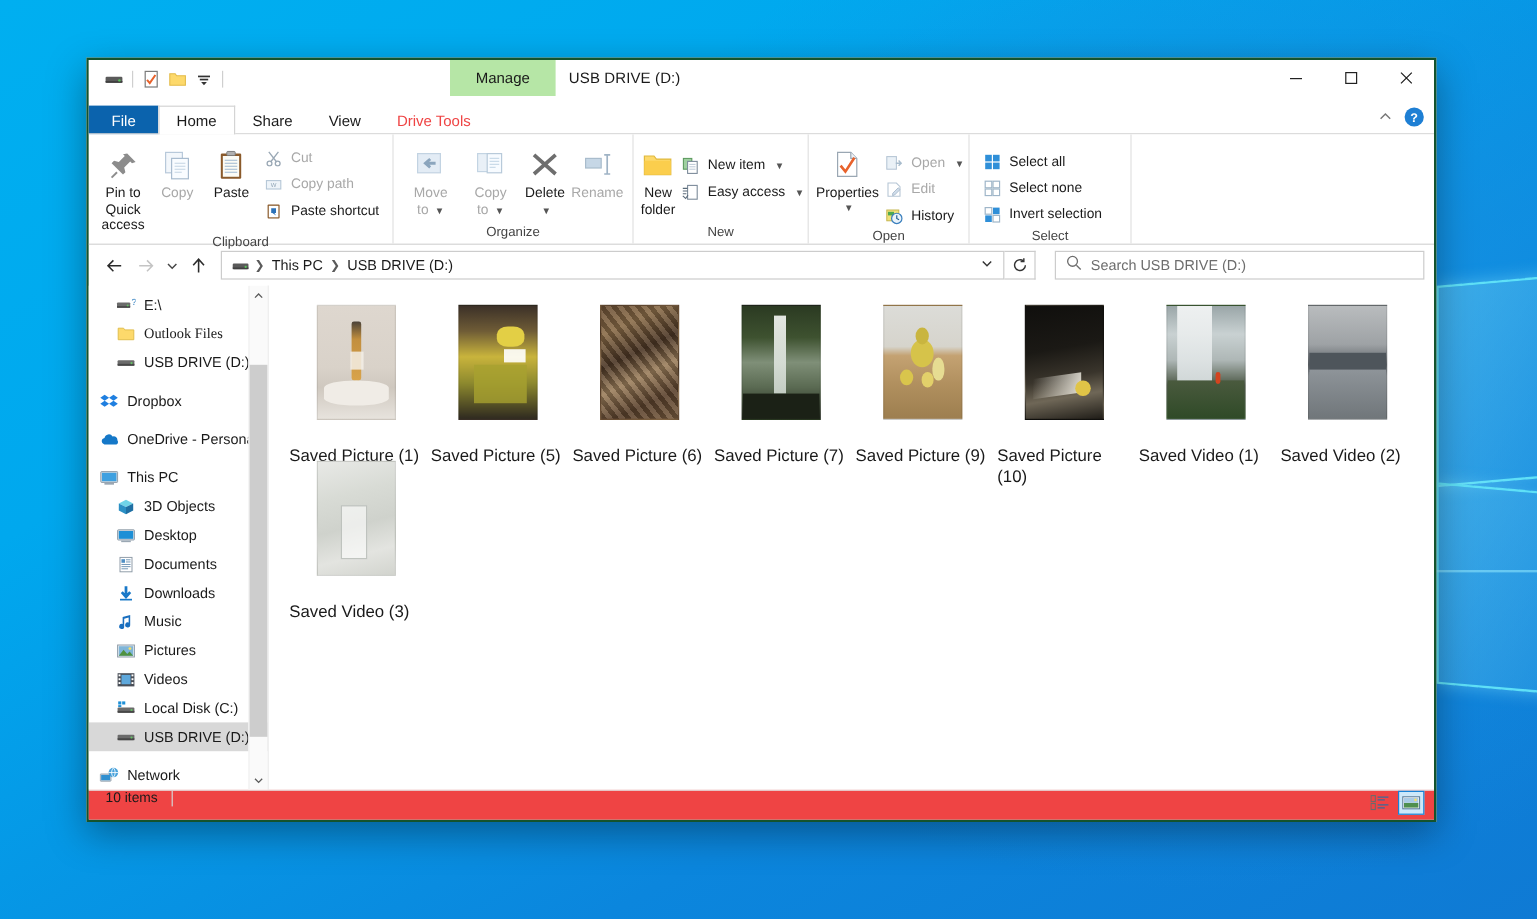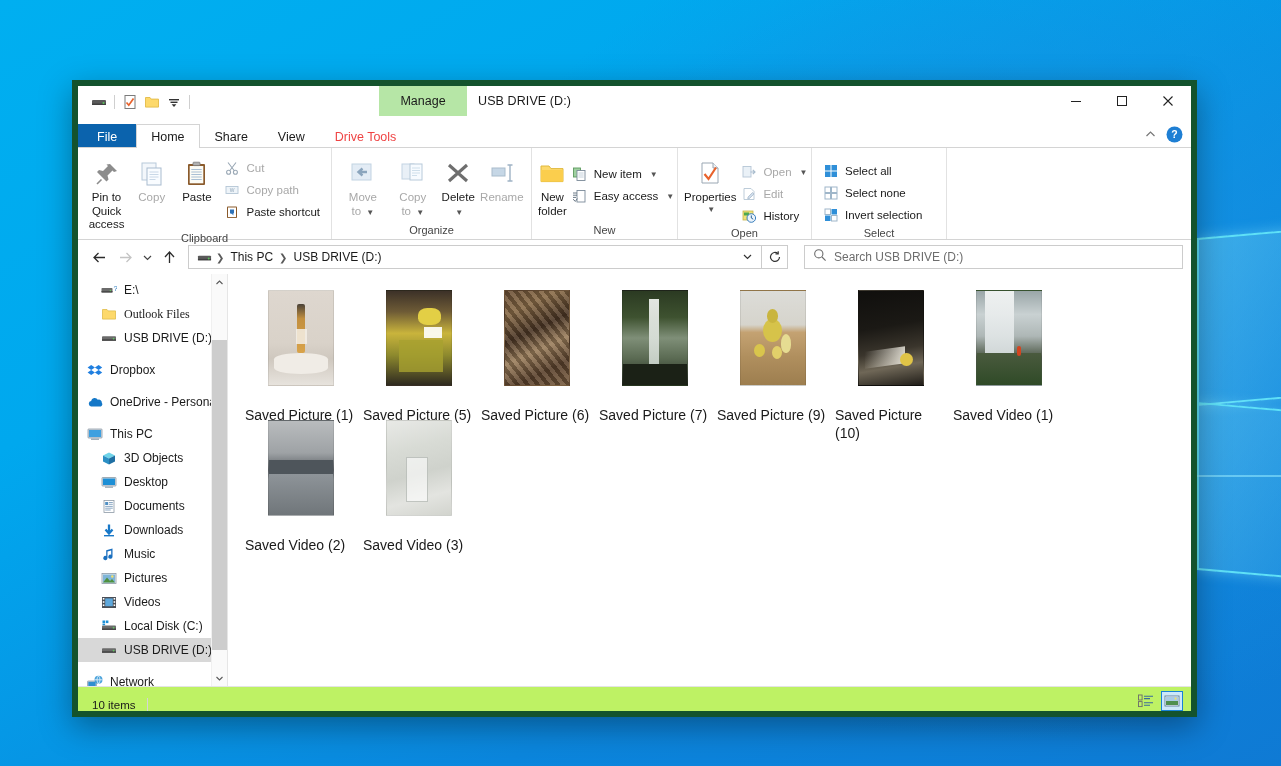--- a/index.html
+++ b/index.html
@@ -29,24 +29,24 @@
   #wp-a { left: 1197px; top: 232px; width: 140px; height: 168px; transform: skewY(-5deg); }
   #wp-b { left: 1197px; top: 408px; width: 140px; height: 168px; transform: skewY(5deg); }
   #wp-seam {
     position: absolute; left: 1197px; top: 475px; width: 140px; height: 2px;
     background: rgba(150,235,255,0.55);
   }
 
   
   #explorer {
     position: absolute;
-    left: 72px; top: 80px;
+    left: 72px; top: 48px;
     width: 1125px; height: 637px;
     background: #ffffff;
-    border: 6px solid #14532d;
+    border: 2px solid #14532d;
     box-shadow: 0 10px 30px rgba(0,0,0,0.35);
     display: flex; flex-direction: column;
   }
 
   
   #titlebar {
     height: 38px; background: #ffffff;
     display: flex; align-items: flex-start;
     position: relative; flex: none;
   }
@@ -173,21 +173,21 @@
   .crumb { font-size: 12px; color: #1a1a1a; padding: 0 5px; white-space: nowrap; }
   .crumb-sep { font-size: 10px; color: #5a5a5a; padding: 0 1px; }
   #crumb-spacer { flex: 1; }
   .crumb-caret { width: 20px; text-align: center; font-size: 10px; color: #333; }
   #refreshbtn {
     width: 26px; height: 24px; border: 1px solid #cccccc;
     border-left: none; display: flex; align-items: center;
     justify-content: center; font-size: 13px; color: #333;
   }
   #searchbox {
-    width: 379px; height: 24px; border: 1px solid #cccccc;
+    width: 308px; height: 24px; border: 1px solid #cccccc;
     margin-left: 16px; display: flex; align-items: center;
     gap: 7px; padding: 0 8px;
   }
   #searchbox .ph { font-size: 12px; color: #6d6d6d; }
 
   
   #main { flex: 1; display: flex; min-height: 0; background: #fff; }
 
   #navpane {
     width: 150px; flex: none; position: relative;
@@ -237,21 +237,21 @@
   }
   .tile-label {
     margin-top: 20px; font-size: 14px; color: #1a1a1a;
     line-height: 1.3; width: 112px;
     word-wrap: break-word;
   }
 
   
   #statusbar {
     height: 25px; flex: none; border-top: 1px solid #e4e4e4;
-    background: #bef264; display: flex; align-items: flex-end;
+    background: #ef4444; display: flex; align-items: flex-start;
     padding: 0 8px; gap: 0;
   }
   #status-text { font-size: 11.5px; color: #1a1a1a; padding-left: 6px; }
   #status-sep { width: 1px; height: 13px; background: #d5d5d5; margin-left: 12px; }
   #viewbtns { margin-left: auto; display: flex; gap: 4px; align-items: center; }
   .viewbtn {
     width: 22px; height: 20px; display: flex;
     align-items: center; justify-content: center;
   }
   .viewbtn.active { border: 1px solid #1882d6; background: #cde8fa; }

